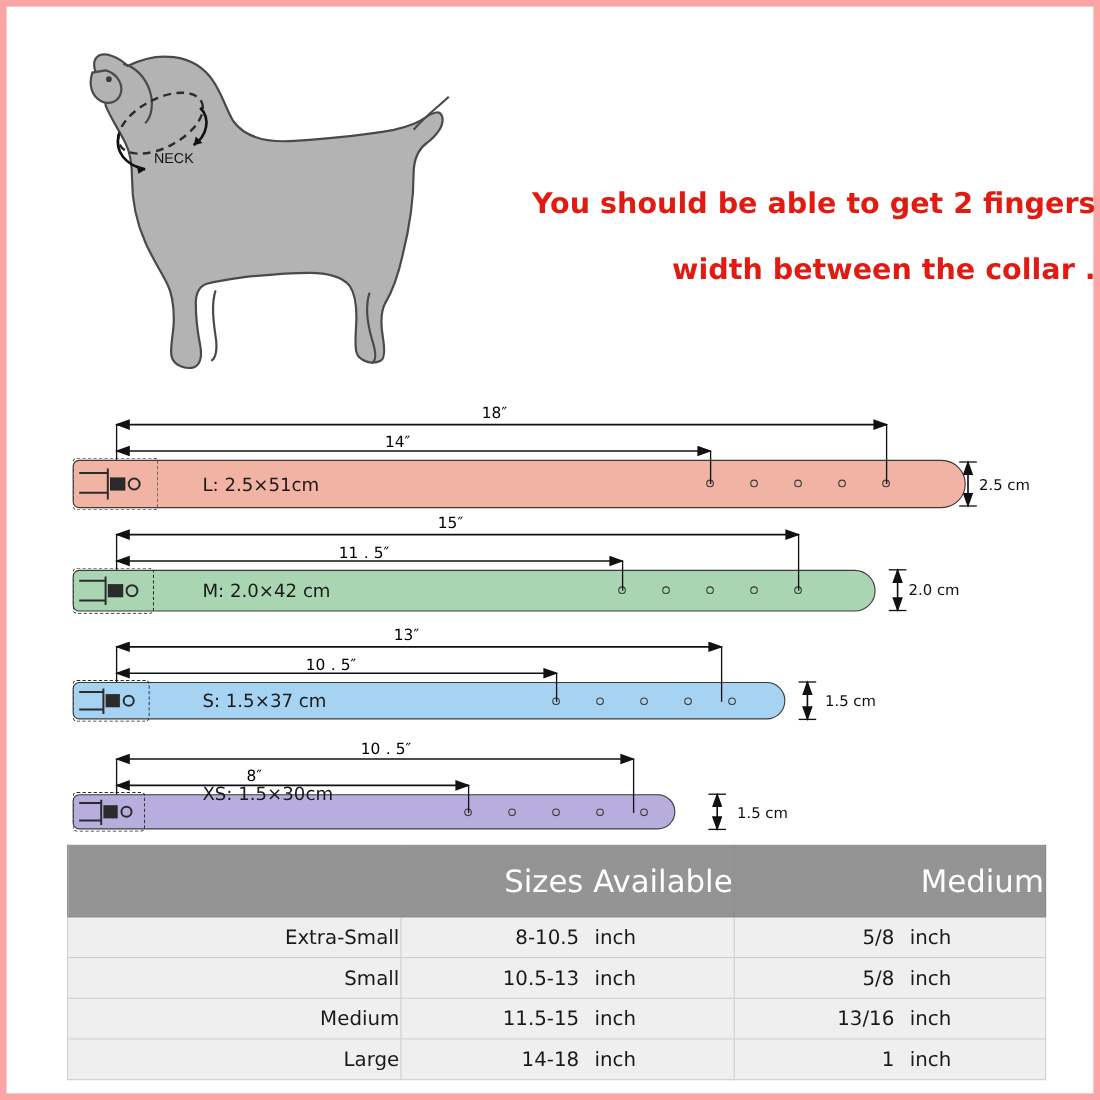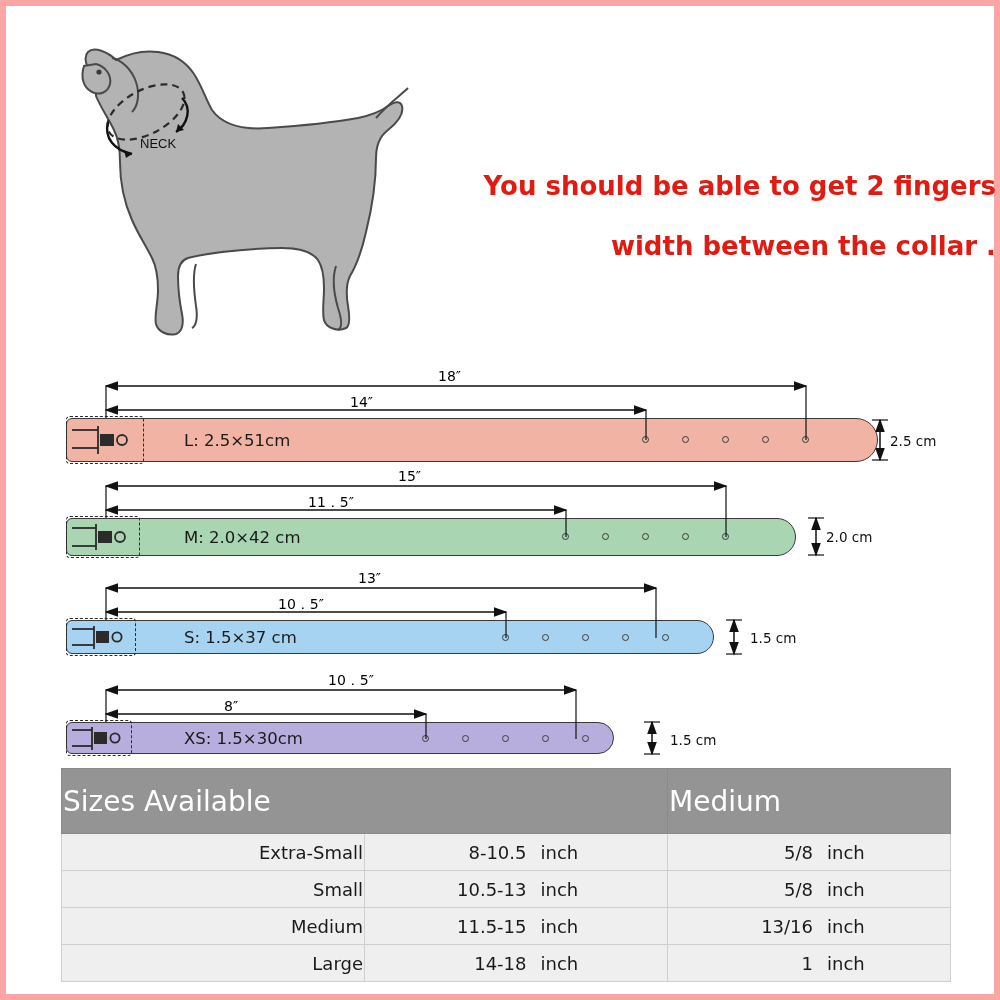--- a/index.html
+++ b/index.html
@@ -72,21 +72,21 @@
     border-collapse:collapse;
     font-family:"DejaVu Sans", sans-serif;
   }
   .sizetable th{
     background:#949494;
     color:#fff;
     font-weight:normal;
     font-size:28px;
     height:62px;
     border:1px solid #8a8a8a;
-    text-align:left;
+    text-align:right;
   }
   .sizetable td{
     background:#efefef;
     color:#1a1a1a;
     font-size:18px;
     height:34px;
     border:1px solid #cfcfcf;
     text-align:center;
   }
   .sizetable td.name{text-align:right;}
@@ -147,21 +147,21 @@
 
   <div class="collar-body" style="left:60px;top:512px;width:730px;height:38px;border-radius:6px 19px 19px 6px;background:#a9d5b2;"></div>
   <div class="collar-label" style="left:178px;top:522px;">M: 2.0×42 cm</div>
   <div class="buckle" style="left:60px;top:510px;width:74px;height:42px;border-radius:4px;"></div>
 
   <div class="collar-body" style="left:60px;top:614px;width:648px;height:34px;border-radius:6px 17px 17px 6px;background:#a6d3f2;"></div>
   <div class="collar-label" style="left:178px;top:622px;">S: 1.5×37 cm</div>
   <div class="buckle" style="left:60px;top:612px;width:70px;height:38px;border-radius:4px;"></div>
 
   <div class="collar-body" style="left:60px;top:716px;width:548px;height:32px;border-radius:6px 16px 16px 6px;background:#b8aede;"></div>
-  <div class="collar-label" style="left:178px;top:723px;">XS: 1.5×30cm</div>
+  <div class="collar-label" style="left:178px;top:706px;">XS: 1.5×30cm</div>
   <div class="buckle" style="left:60px;top:714px;width:66px;height:36px;border-radius:4px;"></div>
 
   <div class="hole" style="left:636px;top:430px;"></div>
   <div class="hole" style="left:676px;top:430px;"></div>
   <div class="hole" style="left:716px;top:430px;"></div>
   <div class="hole" style="left:756px;top:430px;"></div>
   <div class="hole" style="left:796px;top:430px;"></div>
 
   <div class="hole" style="left:556px;top:527px;"></div>
   <div class="hole" style="left:596px;top:527px;"></div>

